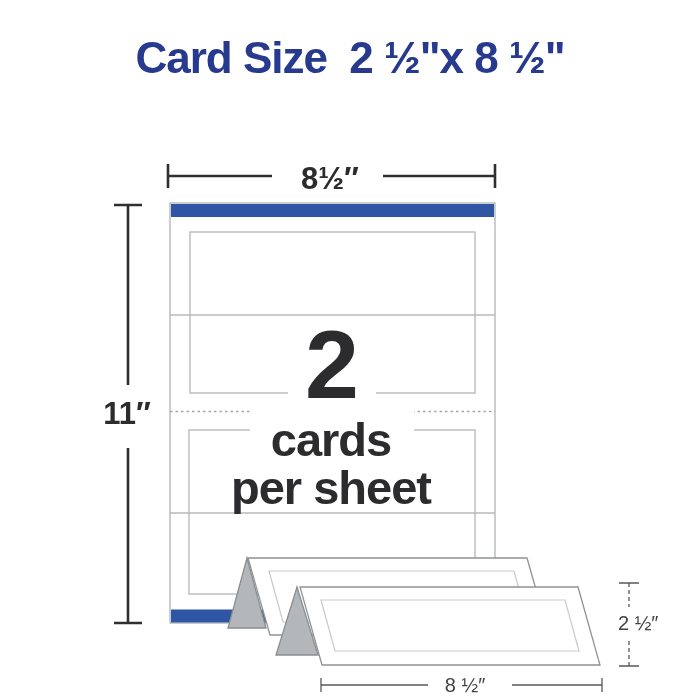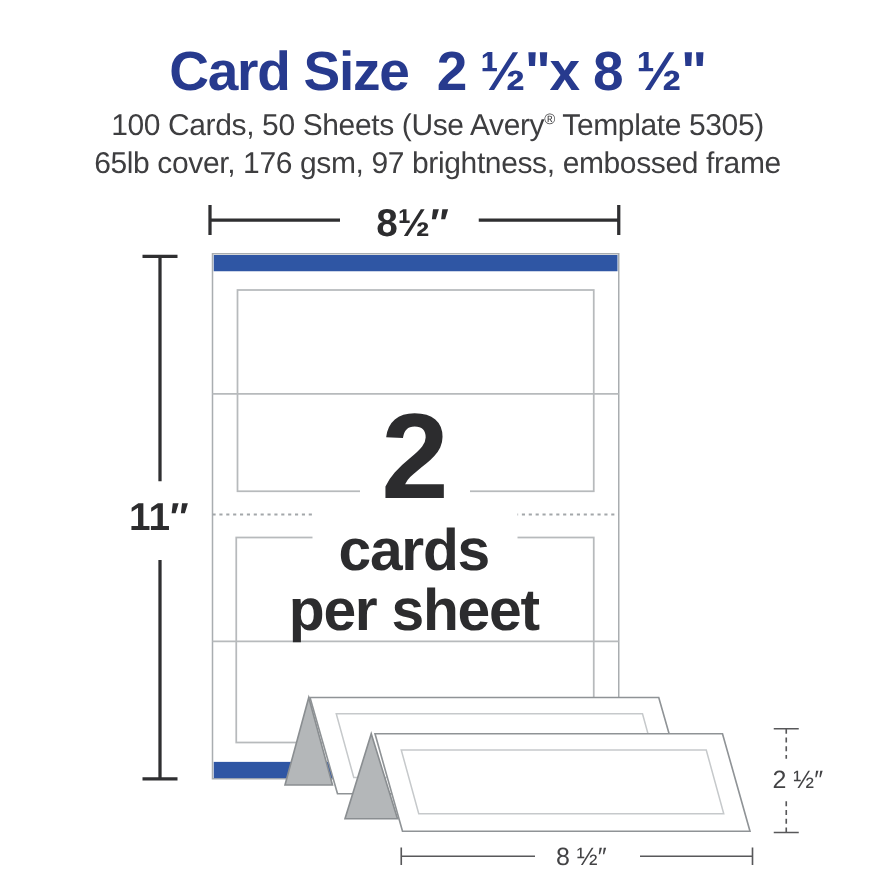--- a/index.html
+++ b/index.html
@@ -25,22 +25,20 @@
   .tentface{fill:#ffffff;stroke:#8f9396;stroke-width:1.3;}
   .tentframe{fill:none;stroke:#c6c9cb;stroke-width:1.2;}
   .tenttri{fill:#b4b7b9;stroke:#8a8e91;stroke-width:1.3;}
 </style>
 </head>
 <body>
 
 <div class="stage">
 
   <div class="hdr title">Card Size  2 ½"x 8 ½"</div>
-  <div class="hdr sub sub1"><span>100 Cards, 50 Sheets (Use Avery</span><sup>®</sup><span> Template 5305)</span></div>
-  <div class="hdr sub sub2">65lb cover, 176 gsm, 97 brightness, embossed frame</div>
 
   <svg width="700" height="700" viewBox="0 0 700 700">
 
     <g>
       <path class="dimline" d="M168 164 V188 M495 164 V188 M168 176 H272 M383 176 H495"></path>
       <text class="dimbig" x="330" y="189" text-anchor="middle">8½″</text>
     </g>
 
     <g>
       <path class="dimline" d="M114 205 H142 M114 623 H142 M128 205 V385 M128 448 V623"></path>

